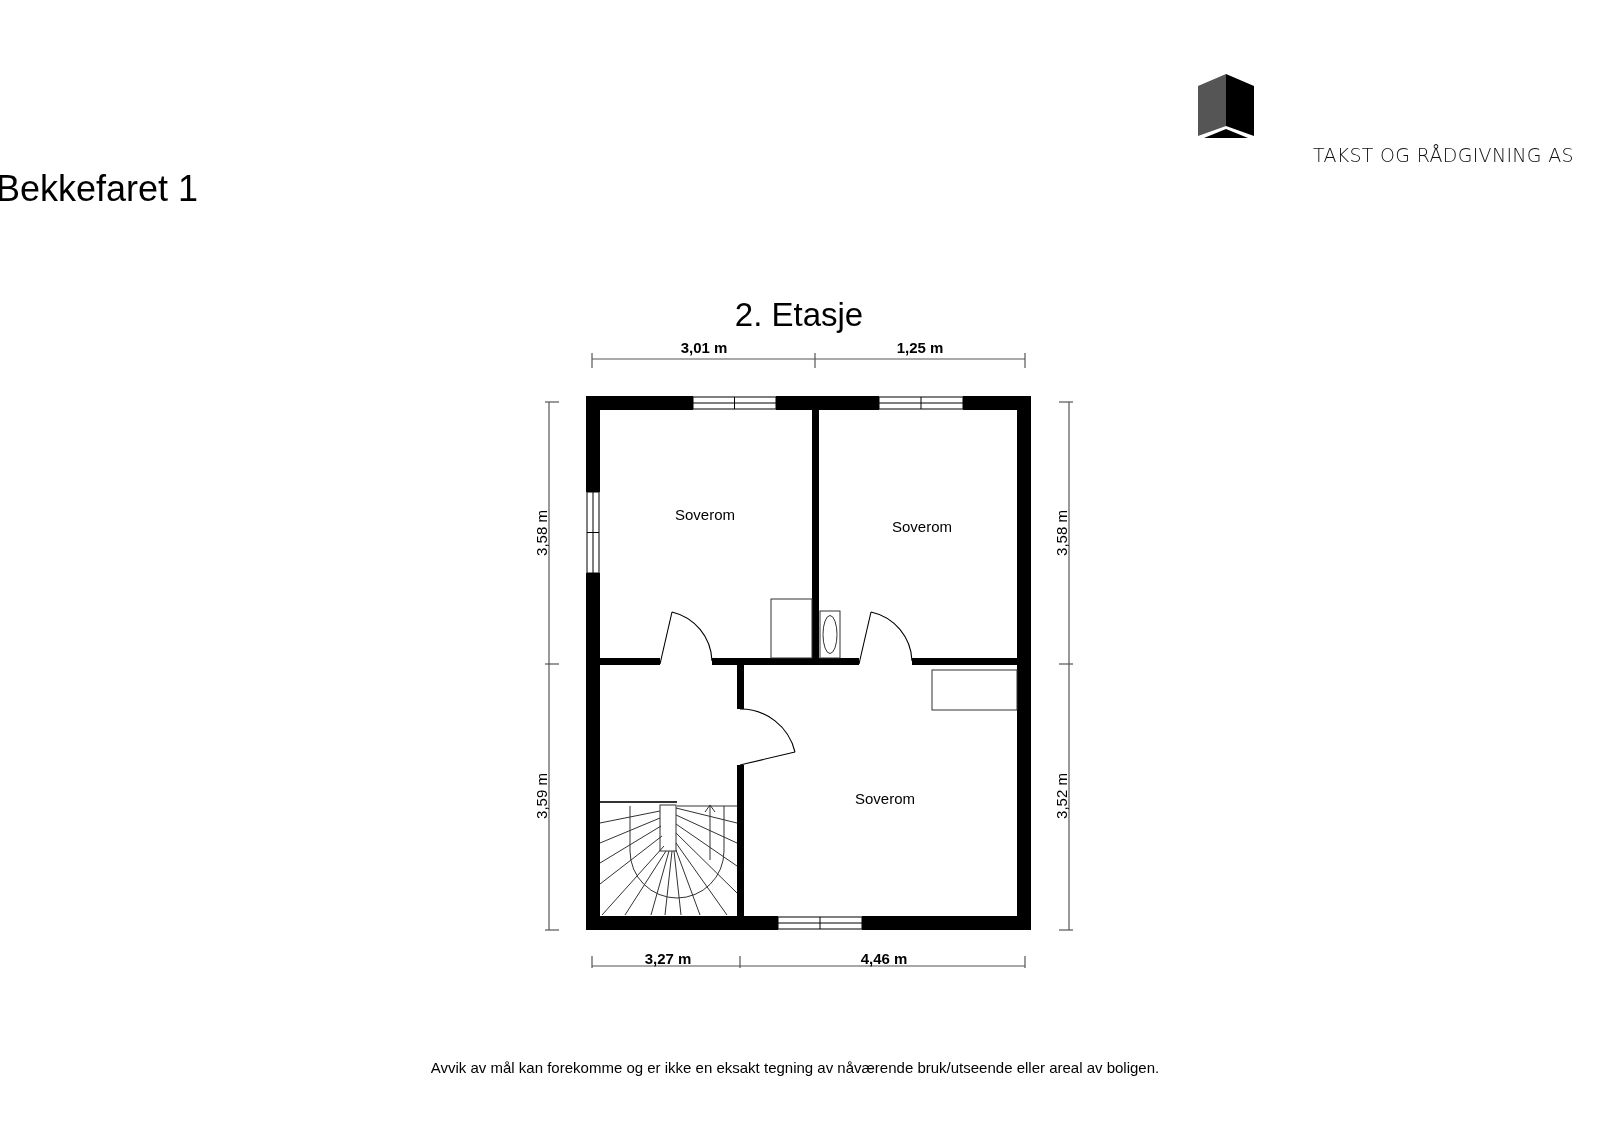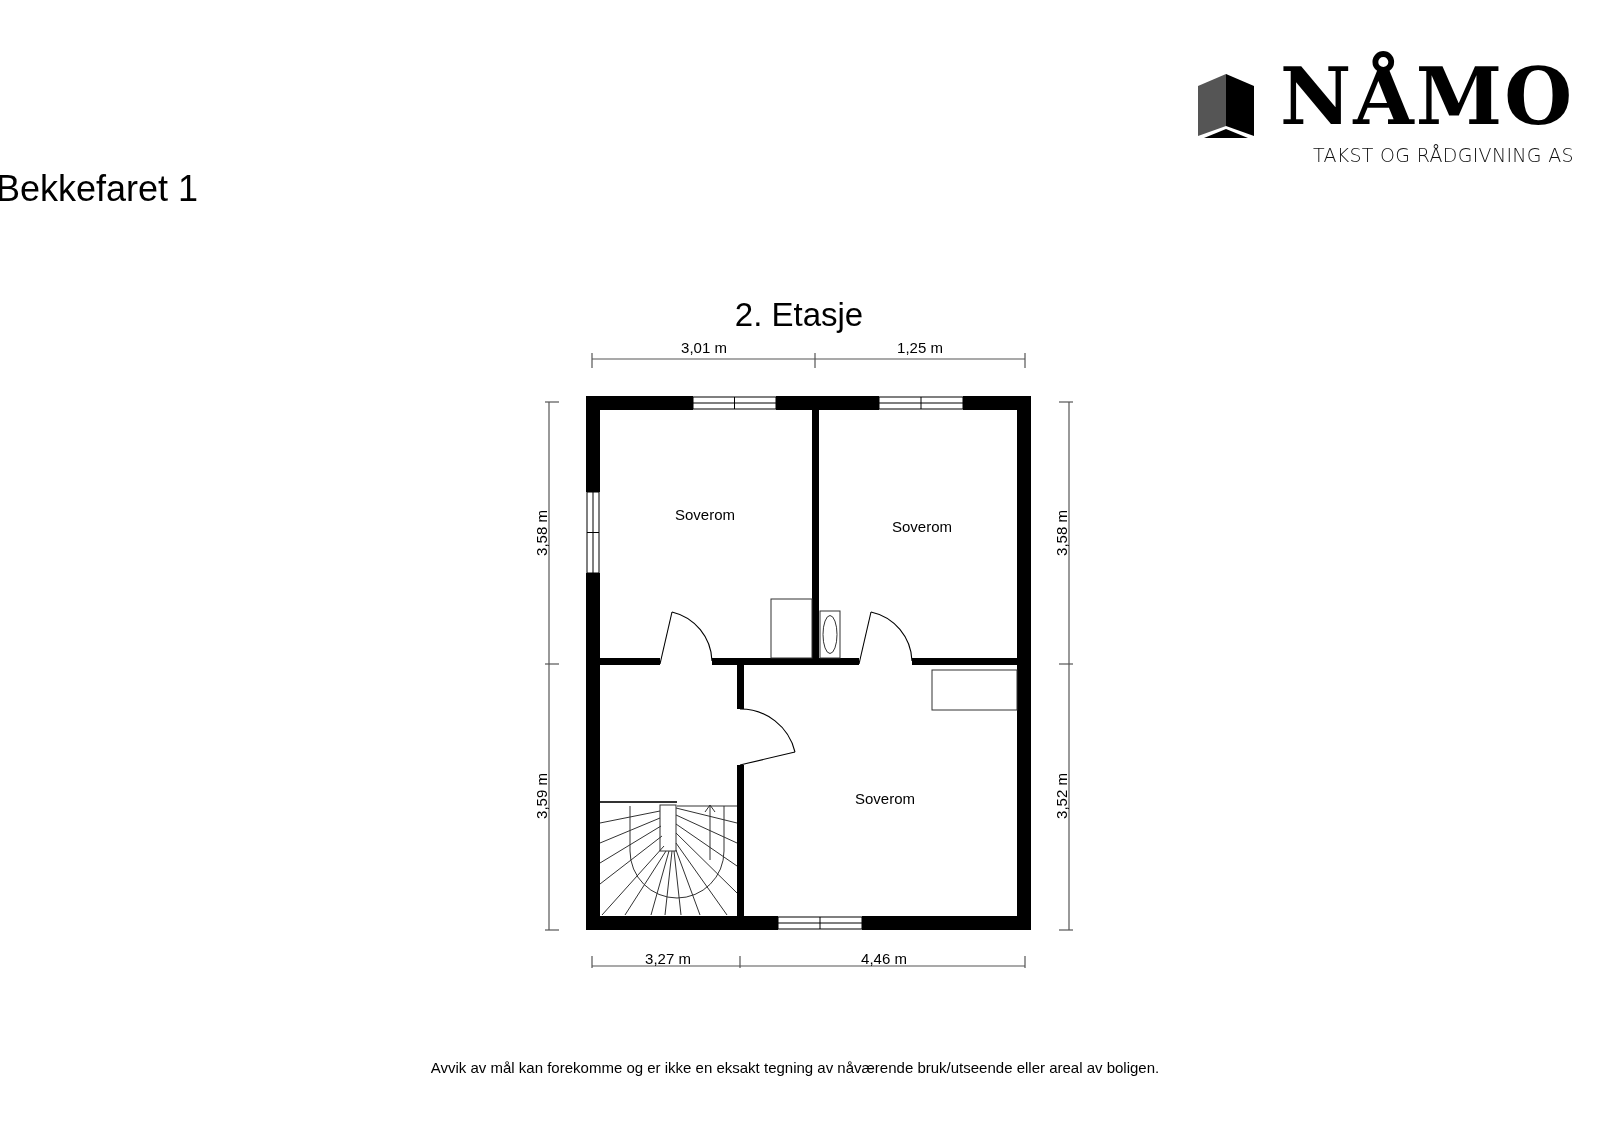--- a/index.html
+++ b/index.html
@@ -84,20 +84,21 @@
       position: absolute;
       font-size: 15px;
       white-space: nowrap;
       line-height: 1;
     }
     .dim-label.v {
       transform: translate(-50%, -50%) rotate(-90deg);
     }
     .dim-label.h {
       transform: translate(-50%, 0);
+      font-weight: bold;
     }
     .room-label {
       position: absolute;
       font-size: 15px;
       transform: translate(-50%, -50%);
       white-space: nowrap;
     }
     .disclaimer {
       position: absolute;
       top: 1059px;
@@ -110,21 +111,20 @@
 </head>
 <body>
 
 <div class="logo">
   <svg class="logo-mark" viewBox="0 0 56 64">
     <polygon points="0,12 28,0 28,52 0,62" fill="#555555"></polygon>
     <polygon points="28,0 56,12 56,62 28,52" fill="#000000"></polygon>
     <polygon points="10,64 28,56 46,64 46,64" fill="#000"></polygon>
     <polygon points="6,64 28,55 50,64 50,66 6,66" fill="#000"></polygon>
   </svg>
-  <div class="logo-word">NÅMO</div>
   <div class="logo-tag">TAKST OG RÅDGIVNING AS</div>
 </div>
 
 <div class="title">
   <span class="title-inner">Bekkefaret 1</span>
 </div>
 <div class="floor-title">
   <span>2. Etasje</span>
 </div>
 

